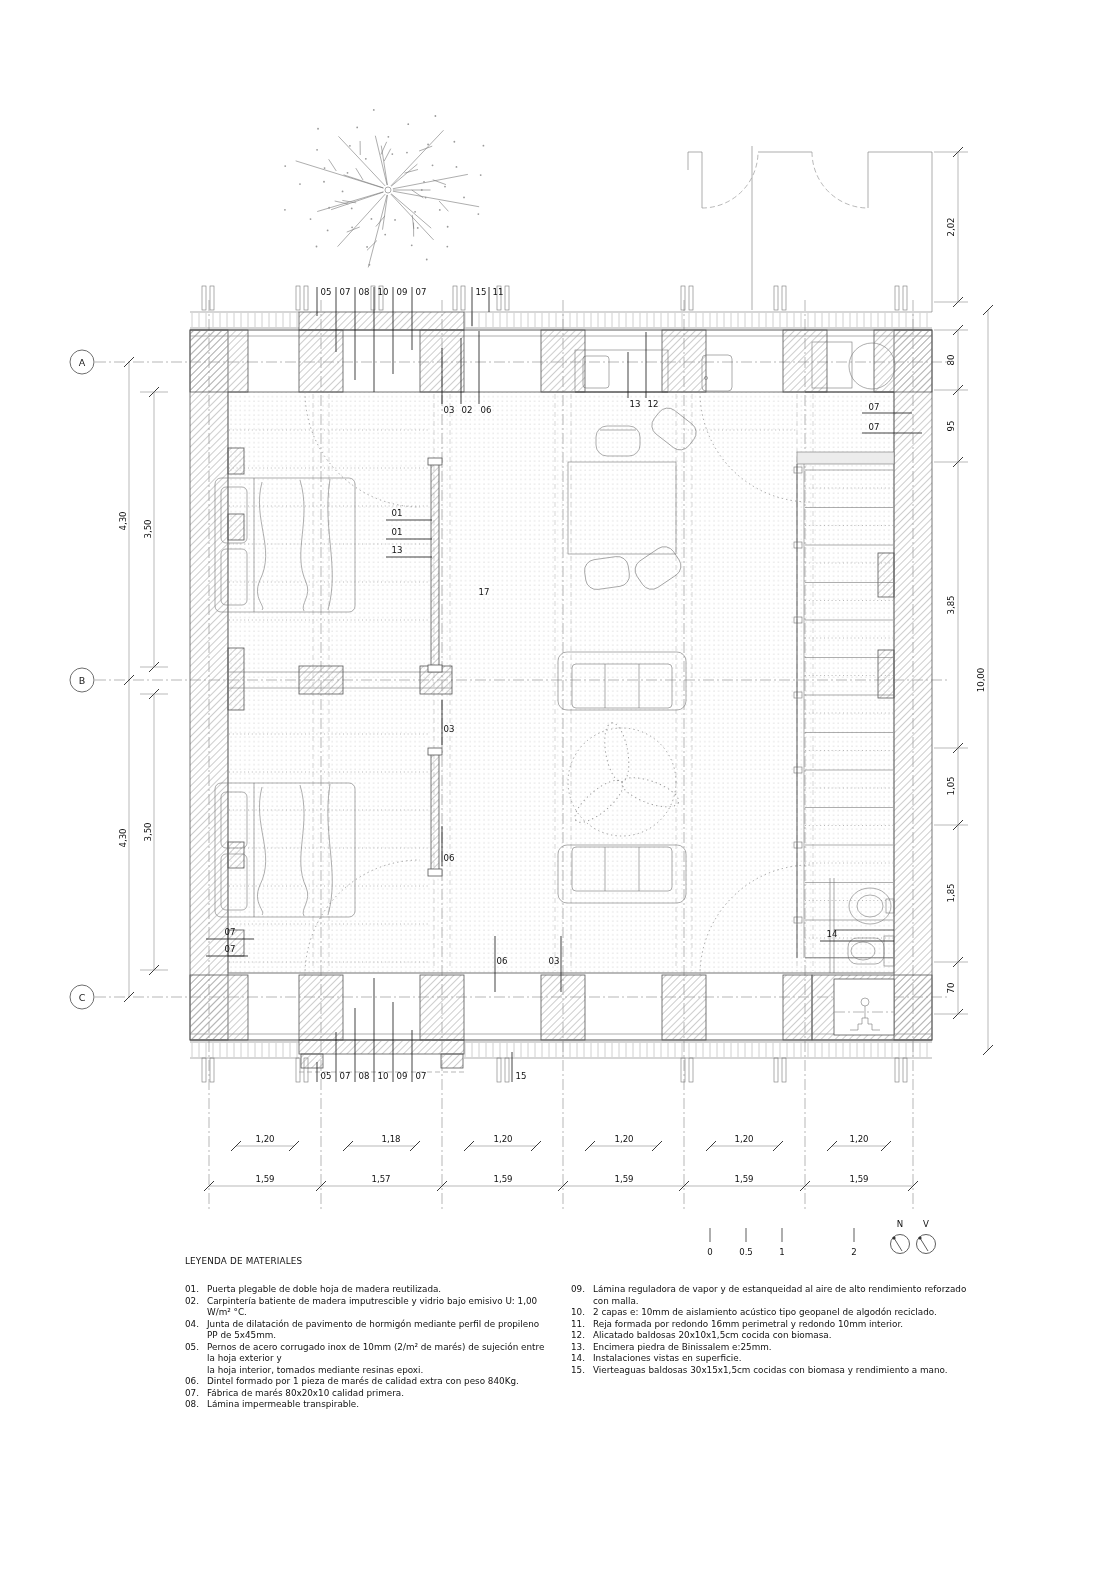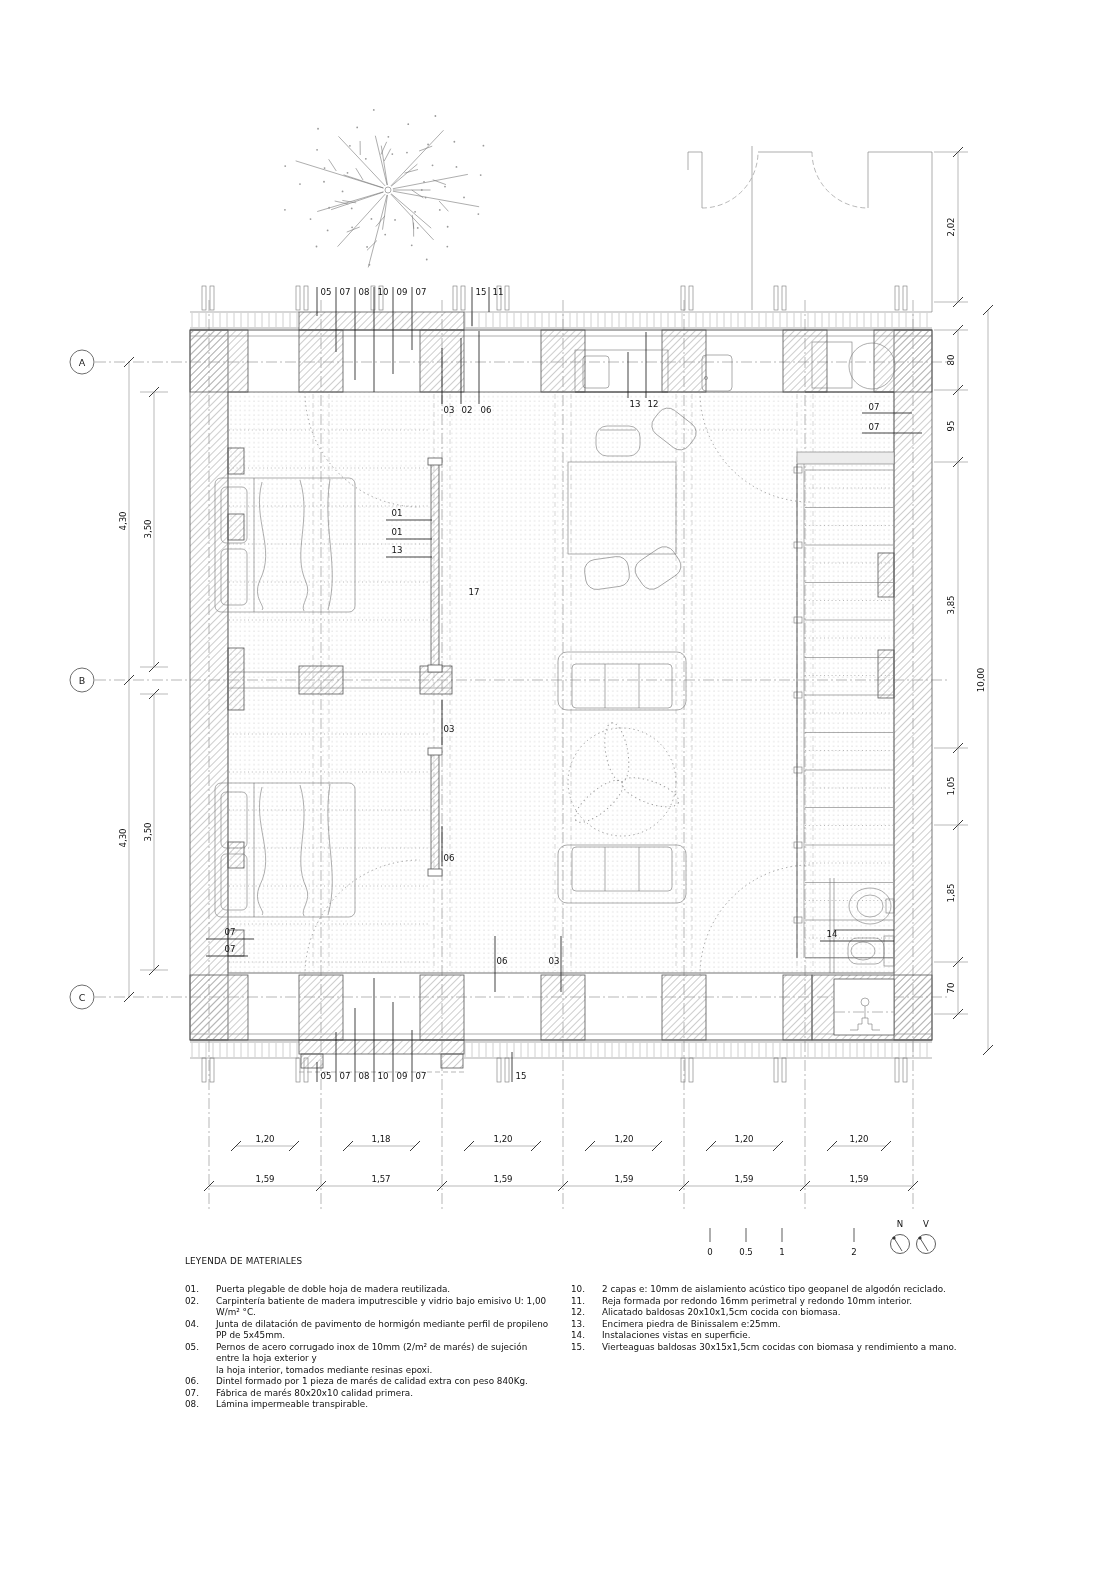--- a/index.html
+++ b/index.html
@@ -23,21 +23,21 @@
        white-space:nowrap;color:#111;}
   .lbl.v{transform:translate(-50%,-50%) rotate(-90deg);}
   .bub{position:absolute;width:23px;height:23px;border:1px solid #6e6e6e;border-radius:50%;
        background:#fff;display:flex;align-items:center;justify-content:center;
        font-size:9.5px;transform:translate(-50%,-50%);}
   .legend{position:absolute;left:185px;top:1256px;width:790px;font-size:8.8px;line-height:11.5px;color:#111;}
   .leg-title{position:absolute;left:0;top:0;letter-spacing:.2px;}
   .leg-col{position:absolute;top:28px;}
   .leg-col.c1{left:0;width:366px;}
   .leg-col.c2{left:386px;width:400px;}
-  .leg-row{display:grid;grid-template-columns:22px 1fr;gap:9px;}
+  .leg-row{display:grid;grid-template-columns:22px 1fr;}
   .leg-text{white-space:pre-line;}
 </style>
 </head>
 <body>
 
 <div id="page">
 
 <svg id="plan" width="1114" height="1575" viewBox="0 0 1114 1575">
   <defs>
     <pattern id="hp" width="5" height="5" patternUnits="userSpaceOnUse" patternTransform="rotate(45)">
@@ -725,21 +725,21 @@
 <span class="lbl" style="left:449px;top:410px">03</span>
 <span class="lbl" style="left:467px;top:410px">02</span>
 <span class="lbl" style="left:486px;top:410px">06</span>
 <span class="lbl" style="left:635px;top:404px">13</span>
 <span class="lbl" style="left:653px;top:404px">12</span>
 <span class="lbl" style="left:874px;top:407px">07</span>
 <span class="lbl" style="left:874px;top:427px">07</span>
 <span class="lbl" style="left:397px;top:513px">01</span>
 <span class="lbl" style="left:397px;top:532px">01</span>
 <span class="lbl" style="left:397px;top:550px">13</span>
-<span class="lbl" style="left:474px;top:592px">17</span>
+<span class="lbl" style="left:484px;top:592px">17</span>
 <span class="lbl" style="left:449px;top:729px">03</span>
 <span class="lbl" style="left:449px;top:858px">06</span>
 <span class="lbl" style="left:230px;top:932px">07</span>
 
 <span class="lbl" style="left:230px;top:949px">07</span>
 <span class="lbl" style="left:502px;top:961px">06</span>
 <span class="lbl" style="left:554px;top:961px">03</span>
 <span class="lbl" style="left:832px;top:934px">14</span>
 
 <span class="lbl v" style="left:123px;top:521px">4,30</span>
@@ -748,21 +748,21 @@
 <span class="lbl v" style="left:148px;top:832px">3,50</span>
 <span class="lbl v" style="left:951px;top:227px">2,02</span>
 <span class="lbl v" style="left:951px;top:360px">80</span>
 <span class="lbl v" style="left:951px;top:426px">95</span>
 <span class="lbl v" style="left:951px;top:605px">3,85</span>
 <span class="lbl v" style="left:951px;top:786px">1,05</span>
 <span class="lbl v" style="left:951px;top:893px">1,85</span>
 <span class="lbl v" style="left:951px;top:988px">70</span>
 <span class="lbl v" style="left:981px;top:680px">10,00</span>
 <span class="lbl" style="left:265px;top:1139px">1,20</span>
-<span class="lbl" style="left:381px;top:1139px">1,18</span>
+<span class="lbl" style="left:391px;top:1139px">1,18</span>
 <span class="lbl" style="left:503px;top:1139px">1,20</span>
 <span class="lbl" style="left:624px;top:1139px">1,20</span>
 <span class="lbl" style="left:744px;top:1139px">1,20</span>
 <span class="lbl" style="left:859px;top:1139px">1,20</span>
 <span class="lbl" style="left:265px;top:1179px">1,59</span>
 <span class="lbl" style="left:381px;top:1179px">1,57</span>
 <span class="lbl" style="left:503px;top:1179px">1,59</span>
 <span class="lbl" style="left:624px;top:1179px">1,59</span>
 <span class="lbl" style="left:744px;top:1179px">1,59</span>
 <span class="lbl" style="left:859px;top:1179px">1,59</span>
@@ -802,20 +802,24 @@
           <span>07.</span>
           <span class="leg-text">Fábrica de marés 80x20x10 calidad primera.</span>
         </div>
     <div class="leg-row">
           <span>08.</span>
           <span class="leg-text">Lámina impermeable transpirable.</span>
         </div>
   </div>
   <div class="leg-col c2">
     <div class="leg-row">
+          <span>09.</span>
+          <span class="leg-text">Lámina reguladora de vapor y de estanqueidad al aire de alto rendimiento reforzado con malla.</span>
+        </div>
+    <div class="leg-row">
           <span>10.</span>
           <span class="leg-text">2 capas e: 10mm de aislamiento acústico tipo geopanel de algodón reciclado.</span>
         </div>
     <div class="leg-row">
           <span>11.</span>
           <span class="leg-text">Reja formada por redondo 16mm perimetral y redondo 10mm interior.</span>
         </div>
     <div class="leg-row">
           <span>12.</span>
           <span class="leg-text">Alicatado baldosas 20x10x1,5cm cocida con biomasa.</span>

